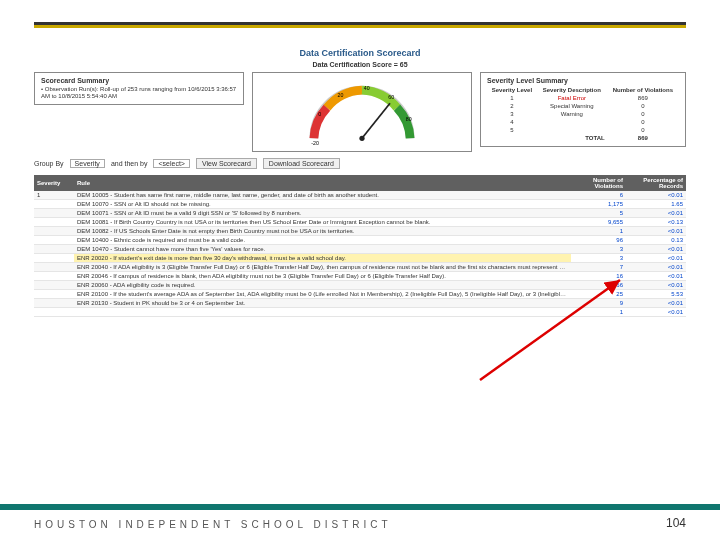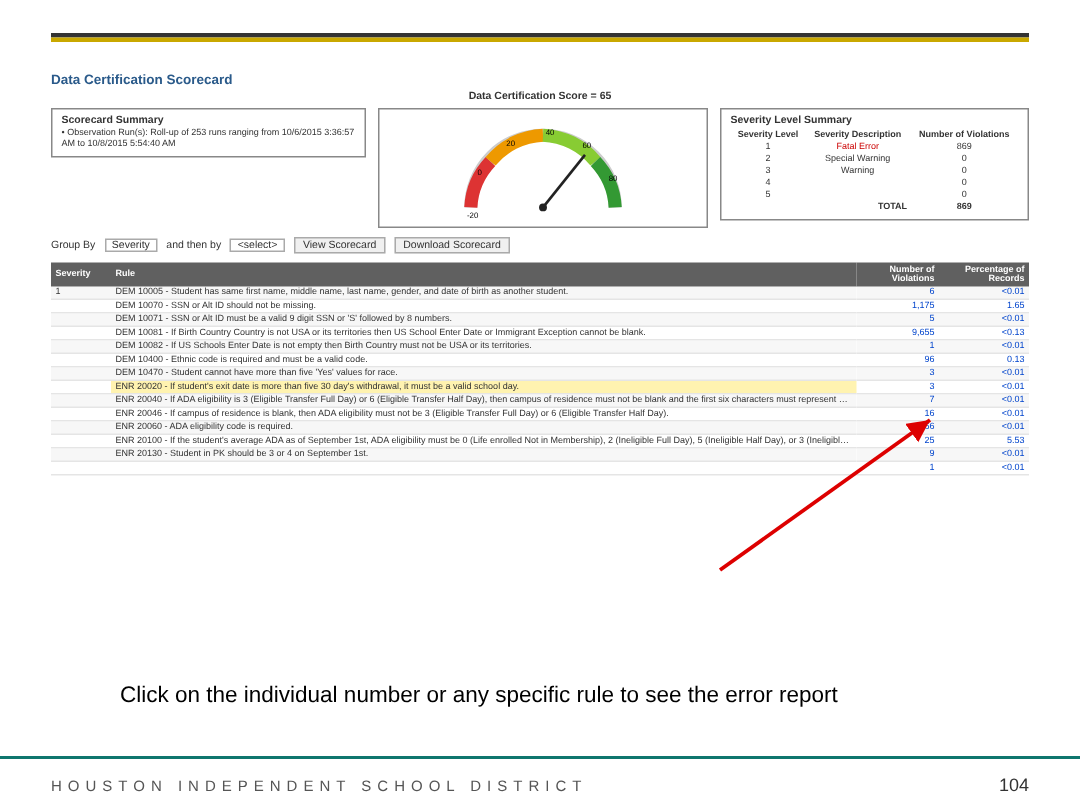--- a/index.html
+++ b/index.html
@@ -1,21 +1,21 @@
 <!DOCTYPE html>
 <html><head>
 <meta charset="utf-8">
 <style>
   * { box-sizing: border-box; margin: 0; padding: 0; }
   body { width: 720px; height: 540px; font-family: Arial, sans-serif; background: #fff; position: relative; }
   .slide { width: 720px; height: 540px; position: relative; padding: 22px 34px 0 34px; }
   .title { font-size: 26px; font-weight: bold; color: #2a5a8a; margin-bottom: 8px; }
   .title-underline { border-top: 3px solid #333; border-bottom: 3px solid #c9a800; height: 3px; width: 652px; }
   .scorecard-area { margin-top: 20px; font-size: 7px; color: #333; }
-  .sc-header { color: #2a5a8a; font-weight: bold; font-size: 9px; margin-bottom: 3px; }
+  .sc-header { text-align: center; color: #2a5a8a; font-weight: bold; font-size: 9px; margin-bottom: 3px; }
   .sc-score { text-align: center; font-size: 7px; font-weight: bold; margin-bottom: 4px; }
   .sc-top { display: flex; gap: 8px; align-items: flex-start; }
   .panel { border: 1px solid #888; padding: 4px 6px; }
   .panel-title { font-weight: bold; font-size: 7px; margin-bottom: 2px; }
   .panel-left { flex: 0 0 210px; }
   .panel-center { flex: 0 0 220px; display: flex; justify-content: center; align-items: center; }
   .panel-right { flex: 1; }
   .gauge { width: 140px; height: 70px; position: relative; }
   .sev-table { width: 100%; border-collapse: collapse; font-size: 6px; }
   .sev-table th, .sev-table td { padding: 1px 2px; text-align: center; }
@@ -28,21 +28,21 @@
   .rules-table th.num, .rules-table td.num { text-align: right; }
   .rules-table td { padding: 1px 3px; border-bottom: 1px solid #e5e5e5; white-space: nowrap; overflow: hidden; text-overflow: ellipsis; }
   .rules-table tr.r0 td { background: #f7f7f7; }
   .rules-table a { color: #0044cc; }
   .sev-col { width: 40px; }
   .rule-col { width: auto; max-width: 420px; }
   .nv-col { width: 55px; }
   .pr-col { width: 60px; }
   .arrow-svg { position: absolute; left: 450px; top: 270px; pointer-events: none; }
   .instruction { position: absolute; left: 80px; top: 455px; font-size: 15px; color: #000; }
-  .footer-bar { position: absolute; bottom: 0; left: 0; width: 720px; height: 36px; background: #fff; border-top: 2px solid #0f766e; }
+  .footer-bar { position: absolute; bottom: 0; left: 0; width: 720px; height: 36px; background: #fff; border-top: 6px solid #0f766e; }
   .footer-brand { position: absolute; left: 34px; bottom: 10px; font-size: 10px; letter-spacing: 4px; color: #555; }
   .footer-pg { position: absolute; right: 34px; bottom: 10px; font-size: 12px; color: #333; }
 </style>
 </head>
 <body>
 
 <div class="slide">
   <div class="title-underline"></div>
 
   <div class="scorecard-area">
@@ -234,19 +234,18 @@
 
   <svg class="arrow-svg" width="200" height="120">
     <defs>
         <marker id="ah" markerWidth="8" markerHeight="8" refX="6" refY="3" orient="auto">
           <path d="M0,0 L6,3 L0,6 Z" fill="#d00"></path>
         </marker>
       </defs>
     <line x1="30" y1="110" x2="170" y2="10" stroke="#d00" stroke-width="2.5" marker-end="url(#ah)"></line>
   </svg>
 
-  <div class="instruction">Click on the individual number or any specific rule to see the error report</div>
 
   <div class="footer-bar">
     <div class="footer-brand">HOUSTON INDEPENDENT SCHOOL DISTRICT</div>
     <div class="footer-pg">104</div>
   </div>
 </div>
 
 </body></html>

